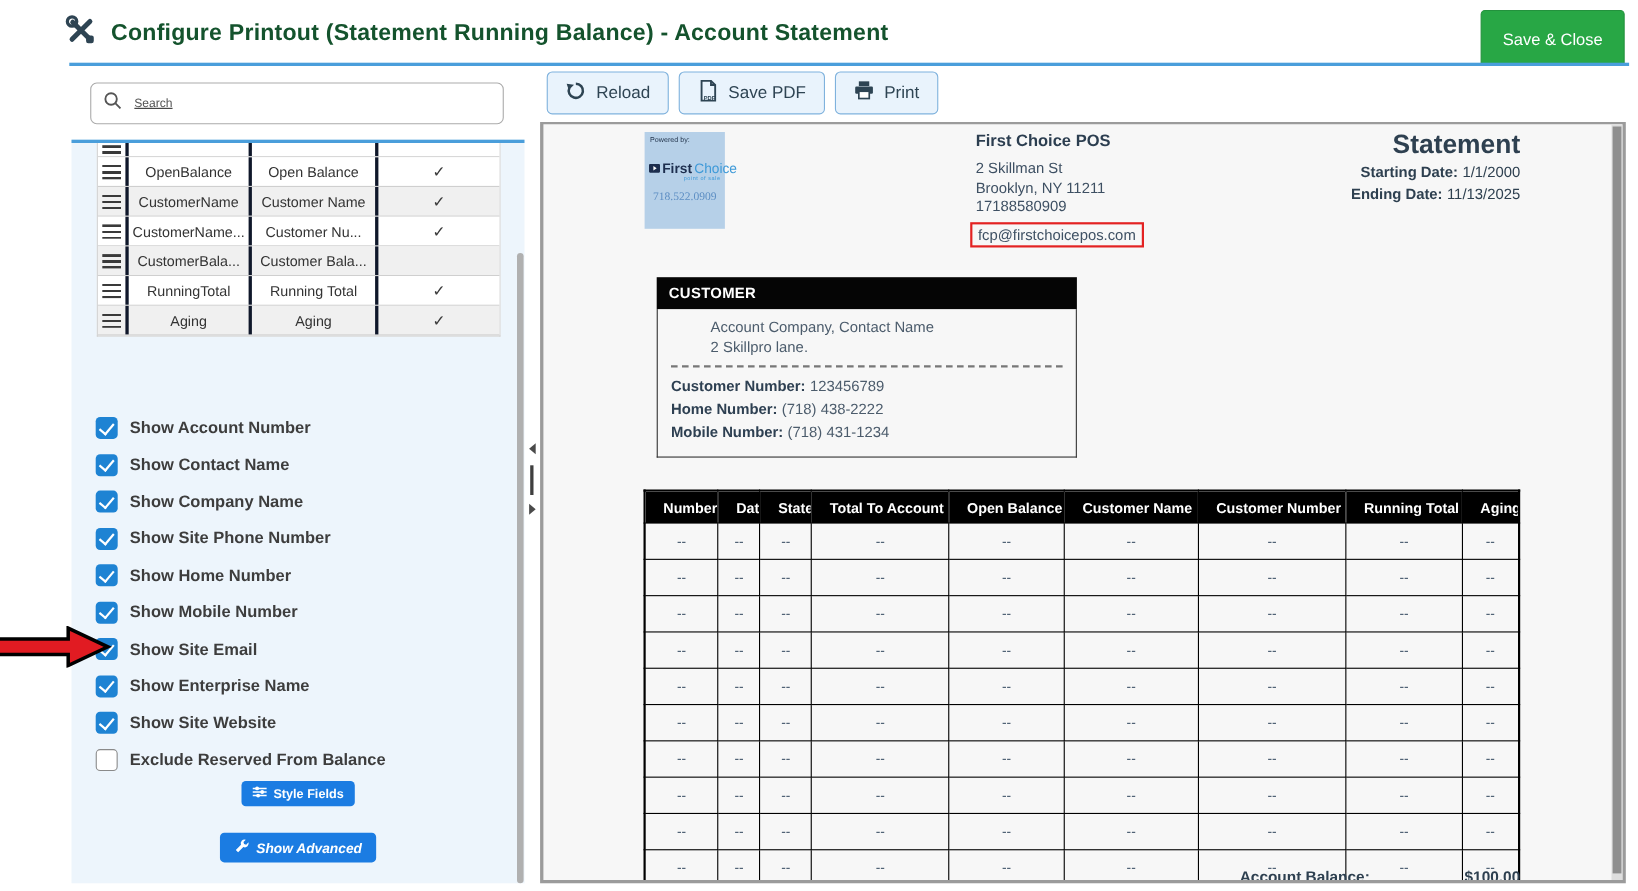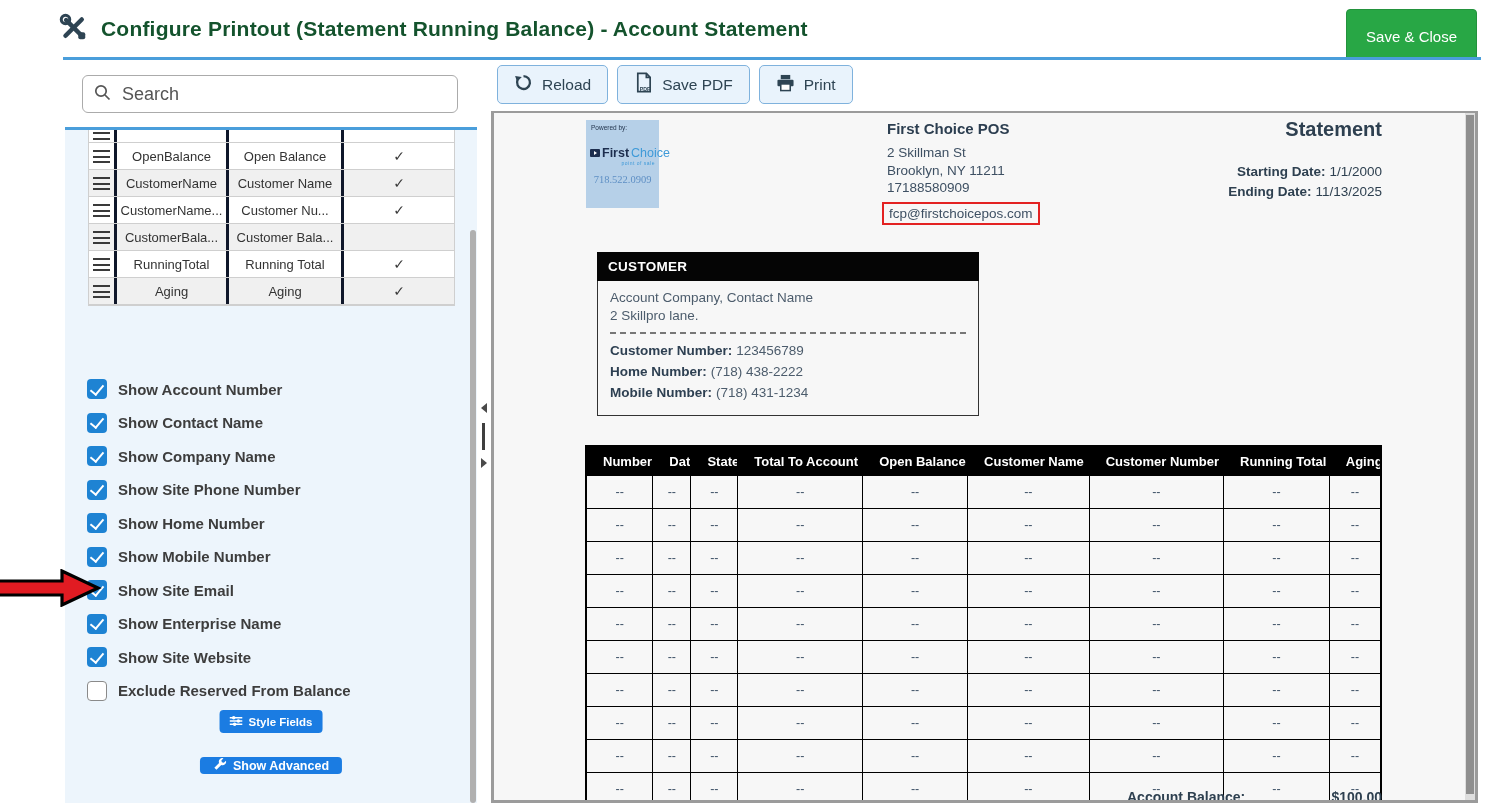--- a/index.html
+++ b/index.html
@@ -12,22 +12,22 @@
   .save-close{position:absolute;right:12px;top:9px;height:54px;padding:0 19px;background:#28a745;
               border:1px solid #23923d;border-radius:4px;color:#fff;font-size:15px;cursor:pointer;
               font-family:"Liberation Sans",sans-serif;}
   .header-line{position:absolute;left:63px;top:57px;width:1418px;height:3px;background:#4a9edb;}
 
   
   .sidebar{position:absolute;left:65px;top:60px;width:412px;height:743px;background:#fff;}
   .search-box{position:absolute;left:17px;top:15px;width:376px;height:38px;border:1px solid #ababab;
               border-radius:6px;background:#fff;display:flex;align-items:center;gap:9px;padding:0 11px;
               box-sizing:border-box;}
-  .search-box input{border:none;outline:none;background:transparent;font-size:18px;color:#333;width:100%;
-              font-family:"Liberation Sans",sans-serif;}
+  .search-box input{border:none;outline:none;background:transparent;font-size:11px;color:#333;width:100%;
+              font-family:"Liberation Sans",sans-serif;text-decoration:underline;}
   .search-box input::placeholder{color:#555;}
   .sidebar-body{position:absolute;left:0;top:67px;width:412px;height:676px;background:#edf5fc;
               border-top:3px solid #4a9edb;box-sizing:border-box;}
 
   .fields-table{position:absolute;left:23px;top:0;width:367px;background:#fff;
               border:1px solid #cfcfcf;border-top:none;box-sizing:border-box;}
   .frow{display:grid;grid-template-columns:28px 112px 115px 1fr;height:26px;background:#fff;
         border-bottom:1px solid #cfcfcf;align-items:center;}
   .frow.alt{background:#f0f0f0;}
   .frow.partial{height:12px;overflow:hidden;align-items:start;}
@@ -44,21 +44,21 @@
         display:flex;align-items:center;justify-content:center;flex:0 0 auto;}
   .cbox.unchecked{background:#fff;border:1.5px solid #8a8a8a;}
   .tick{width:6px;height:11px;border-right:2.5px solid #fff;border-bottom:2.5px solid #fff;
         transform:rotate(40deg);margin-bottom:2px;}
   .cb-label{font-size:15px;font-weight:700;color:#3d3d3d;white-space:nowrap;}
 
   .blue-btn{position:absolute;left:50%;transform:translateX(-50%);background:#1b7ce2;color:#fff;
         border:none;border-radius:4px;font-weight:700;display:flex;align-items:center;gap:6px;
         cursor:pointer;font-family:"Liberation Sans",sans-serif;}
   .btn-style{top:580px;height:23px;font-size:11.5px;padding:0 10px;}
-  .btn-advanced{top:627px;height:17px;font-size:12.5px;padding:0 13px;}
+  .btn-advanced{top:627px;height:27px;font-size:12.5px;padding:0 13px;font-style:italic;}
 
   .sidebar-vscroll{position:absolute;left:405px;top:170px;width:6px;height:573px;background:#b0b0b0;
         border-radius:3px;}
 
   
   .splitter{position:absolute;left:477px;top:60px;width:14px;height:743px;background:#fff;}
   .tri-left{position:absolute;left:4px;top:343px;width:0;height:0;border-top:5px solid transparent;
         border-bottom:5px solid transparent;border-right:6px solid #4a4a4a;}
   .split-bar{position:absolute;left:5px;top:363px;width:3px;height:27px;background:#3f3f3f;}
   .tri-right{position:absolute;left:4px;top:398px;width:0;height:0;border-top:5px solid transparent;
@@ -97,31 +97,31 @@
 
   
   .company{position:absolute;left:393px;top:7px;color:#3e5063;}
   .cname{font-size:15px;font-weight:700;color:#2c3e50;margin-bottom:7px;}
   .cline{font-size:13.5px;line-height:17.5px;}
   .cemail{display:inline-block;margin-top:5px;margin-left:-5px;padding:2px 5px;border:2px solid #e32222;
         font-size:13.5px;color:#3e5063;}
 
   
   .smeta{position:absolute;right:93px;top:5px;text-align:right;color:#2e4050;}
-  .stitle{font-size:20px;font-weight:700;margin-bottom:21px;}
+  .stitle{font-size:24px;font-weight:700;margin-bottom:1px;}
   .sdate{font-size:13.5px;line-height:20px;}
   .sdate .lbl{font-weight:700;margin-right:4px;}
 
   
   .custbox{position:absolute;left:103px;top:139px;width:382px;box-sizing:border-box;}
   .custhead{background:#050505;color:#fff;font-size:13.5px;font-weight:700;padding:7px 11px;
         letter-spacing:.3px;}
   .custbody{border:1.5px solid #333;border-top:none;padding:8px 12px 12px;font-size:13.5px;
         color:#4c5c6c;}
-  .custline{line-height:18px;}
+  .custline{line-height:18px;margin-left:36px;}
   .dashed{border-top:2px dashed #777;margin:7px 0 6px;}
   .custrow{line-height:21px;}
   .custrow .lbl{font-weight:700;color:#2e4052;margin-right:4px;}
 
   
   .stable{position:absolute;left:91px;top:332px;width:797px;border-collapse:collapse;
         border:2px solid #000;table-layout:fixed;}
   .stable th{background:#000;color:#fff;font-size:13px;font-weight:700;height:28px;
         border:1px solid #000;padding:0 16px;overflow:hidden;white-space:nowrap;margin-top:45px;}
   .stable td{height:30px;border:1px solid #000;font-size:12.5px;color:#3d5166;text-align:center;}

